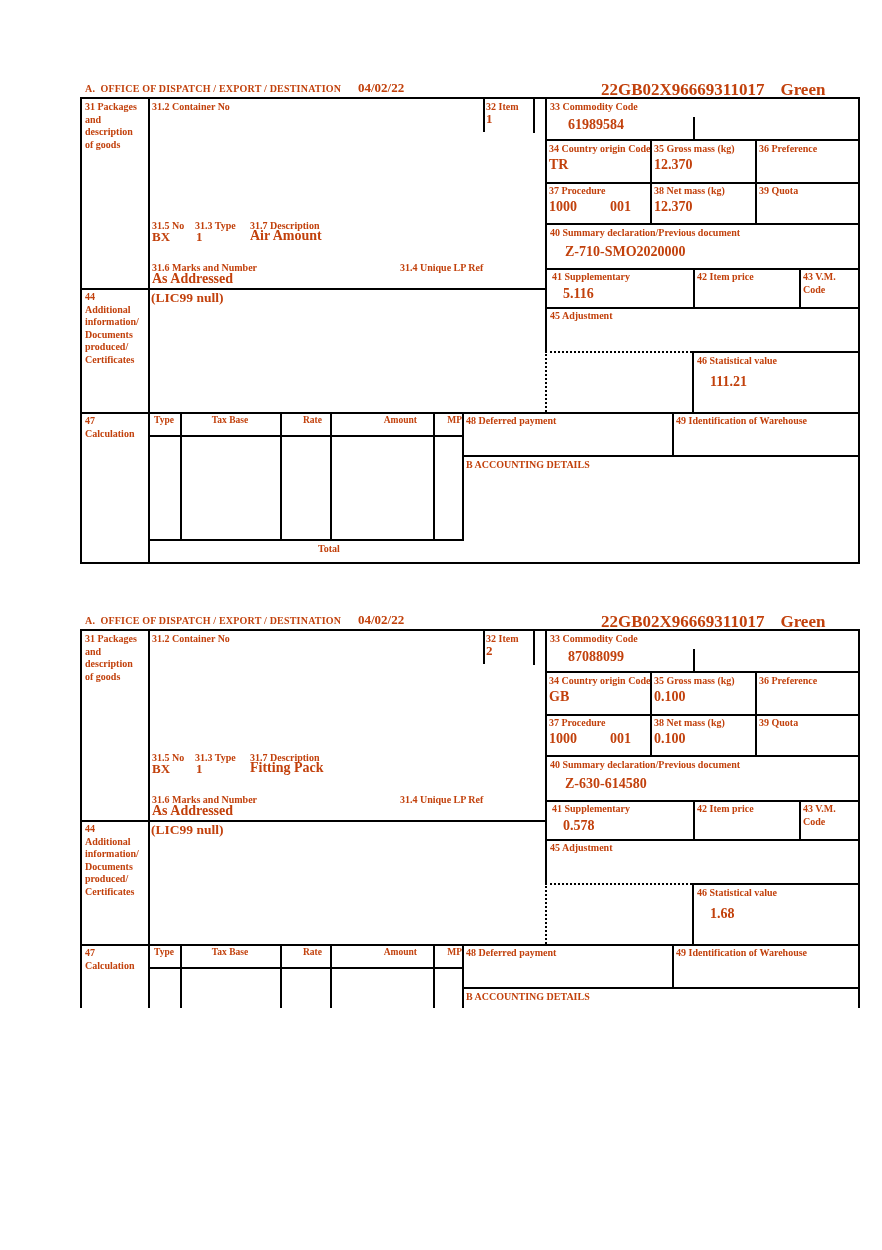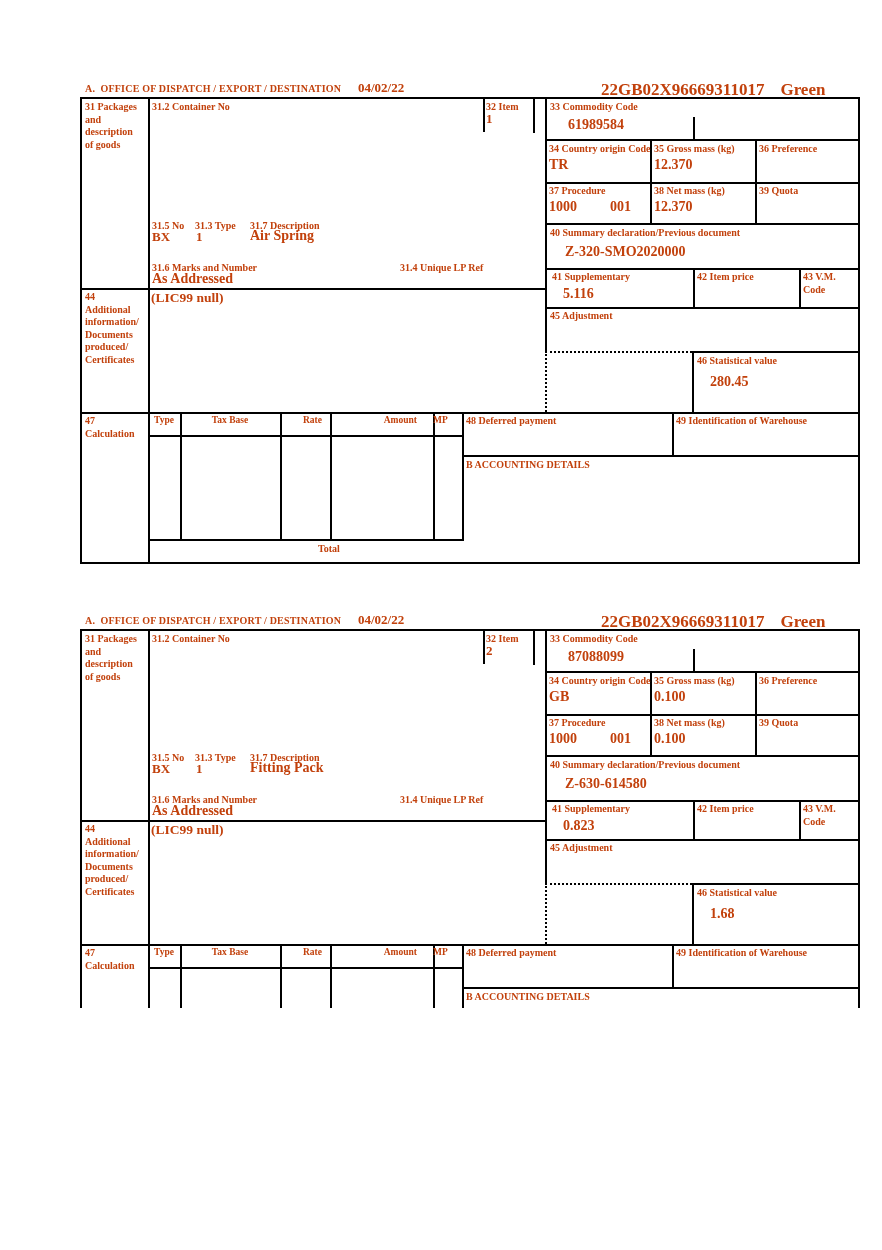--- a/index.html
+++ b/index.html
@@ -17,21 +17,21 @@
   .vld{position:absolute;width:0;border-left:2px dotted #000;}
   .hld{position:absolute;height:0;border-top:2px dotted #000;}
   .fl{position:absolute;font-size:10px;font-weight:bold;line-height:1.25;white-space:pre-line;}
   .fv{position:absolute;font-size:13px;font-weight:bold;white-space:pre;}
   .fv14{font-size:14px;}
   .ch{position:absolute;top:316px;font-size:9.5px;font-weight:bold;box-sizing:border-box;}
   .ch-type{left:66px;width:32px;text-align:center;}
   .ch-taxbase{left:98px;width:100px;text-align:center;}
   .ch-rate{left:198px;width:46px;text-align:right;padding-right:4px;}
   .ch-amount{left:248px;width:103px;text-align:right;padding-right:16px;}
-  .ch-mp{left:351px;width:29px;text-align:left;}
+  .ch-mp{left:351px;width:29px;text-align:right;}
   .bold10{position:absolute;font-size:10px;font-weight:bold;}
 </style>
 </head>
 <body>
 
 <div id="page">
   <section class="sec" style="top: 80px;">
     <span class="h-office">A.  OFFICE OF DISPATCH / EXPORT / DESTINATION</span>
     <span class="h-date">04/02/22</span>
     <span class="h-ref"><span>22GB02X96669311017</span><span class="h-status">Green</span></span>
@@ -83,21 +83,21 @@
 
       <span class="fl" style="left:70px;top:2px">31.2 Container No</span>
       <span class="fl" style="left:404px;top:2px">32 Item</span>
       <span class="fv" style="left:404px;top:12px">1</span>
 
       <span class="fl" style="left:70px;top:121px">31.5 No</span>
       <span class="fl" style="left:113px;top:121px">31.3 Type</span>
       <span class="fl" style="left:168px;top:121px">31.7 Description</span>
       <span class="fv" style="left:70px;top:130px">BX</span>
       <span class="fv" style="left:114px;top:130px">1</span>
-      <span class="fv fv14" style="left:168px;top:129px">Air Spring</span>
+      <span class="fv fv14" style="left:168px;top:129px">Air Amount</span>
 
       <span class="fl" style="left:70px;top:163px">31.6 Marks and Number</span>
       <span class="fl" style="left:318px;top:163px">31.4 Unique LP Ref</span>
       <span class="fv fv14" style="left:70px;top:172px">As Addressed</span>
 
       <span class="fv" style="left:69px;top:191px;font-size:13.5px">(LIC99 null)</span>
 
       <span class="fl" style="left:468px;top:2px">33 Commodity Code</span>
       <span class="fv fv14" style="left:486px;top:18px">61989584</span>
 
@@ -108,31 +108,31 @@
       <span class="fv fv14" style="left:572px;top:58px">12.370</span>
 
       <span class="fl" style="left:467px;top:86px">37 Procedure</span>
       <span class="fl" style="left:572px;top:86px">38 Net mass (kg)</span>
       <span class="fl" style="left:677px;top:86px">39 Quota</span>
       <span class="fv fv14" style="left:467px;top:100px">1000</span>
       <span class="fv fv14" style="left:528px;top:100px">001</span>
       <span class="fv fv14" style="left:572px;top:100px">12.370</span>
 
       <span class="fl" style="left:468px;top:128px">40 Summary declaration/Previous document</span>
-      <span class="fv fv14" style="left:483px;top:145px">Z-320-SMO2020000</span>
+      <span class="fv fv14" style="left:483px;top:145px">Z-710-SMO2020000</span>
 
       <span class="fl" style="left:470px;top:172px">41 Supplementary</span>
       <span class="fl" style="left:615px;top:172px">42 Item price</span>
       <span class="fl" style="left:721px;top:172px">43 V.M. Code</span>
       <span class="fv fv14" style="left:481px;top:187px">5.116</span>
 
       <span class="fl" style="left:468px;top:211px">45 Adjustment</span>
 
       <span class="fl" style="left:615px;top:256px">46 Statistical value</span>
-      <span class="fv fv14" style="left:628px;top:275px">280.45</span>
+      <span class="fv fv14" style="left:628px;top:275px">111.21</span>
 
       <span class="ch ch-type">Type</span>
       <span class="ch ch-taxbase">Tax Base</span>
       <span class="ch ch-rate">Rate</span>
       <span class="ch ch-amount">Amount</span>
       <span class="ch ch-mp">MP</span>
       <span class="bold10" style="left:236px;top:444px">Total</span>
 
       <span class="fl" style="left:384px;top:316px">48 Deferred payment</span>
       <span class="fl" style="left:594px;top:316px">49 Identification of Warehouse</span>
@@ -222,21 +222,21 @@
       <span class="fv fv14" style="left:467px;top:100px">1000</span>
       <span class="fv fv14" style="left:528px;top:100px">001</span>
       <span class="fv fv14" style="left:572px;top:100px">0.100</span>
 
       <span class="fl" style="left:468px;top:128px">40 Summary declaration/Previous document</span>
       <span class="fv fv14" style="left:483px;top:145px">Z-630-614580</span>
 
       <span class="fl" style="left:470px;top:172px">41 Supplementary</span>
       <span class="fl" style="left:615px;top:172px">42 Item price</span>
       <span class="fl" style="left:721px;top:172px">43 V.M. Code</span>
-      <span class="fv fv14" style="left:481px;top:187px">0.823</span>
+      <span class="fv fv14" style="left:481px;top:187px">0.578</span>
 
       <span class="fl" style="left:468px;top:211px">45 Adjustment</span>
 
       <span class="fl" style="left:615px;top:256px">46 Statistical value</span>
       <span class="fv fv14" style="left:628px;top:275px">1.68</span>
 
       <span class="ch ch-type">Type</span>
       <span class="ch ch-taxbase">Tax Base</span>
       <span class="ch ch-rate">Rate</span>
       <span class="ch ch-amount">Amount</span>

